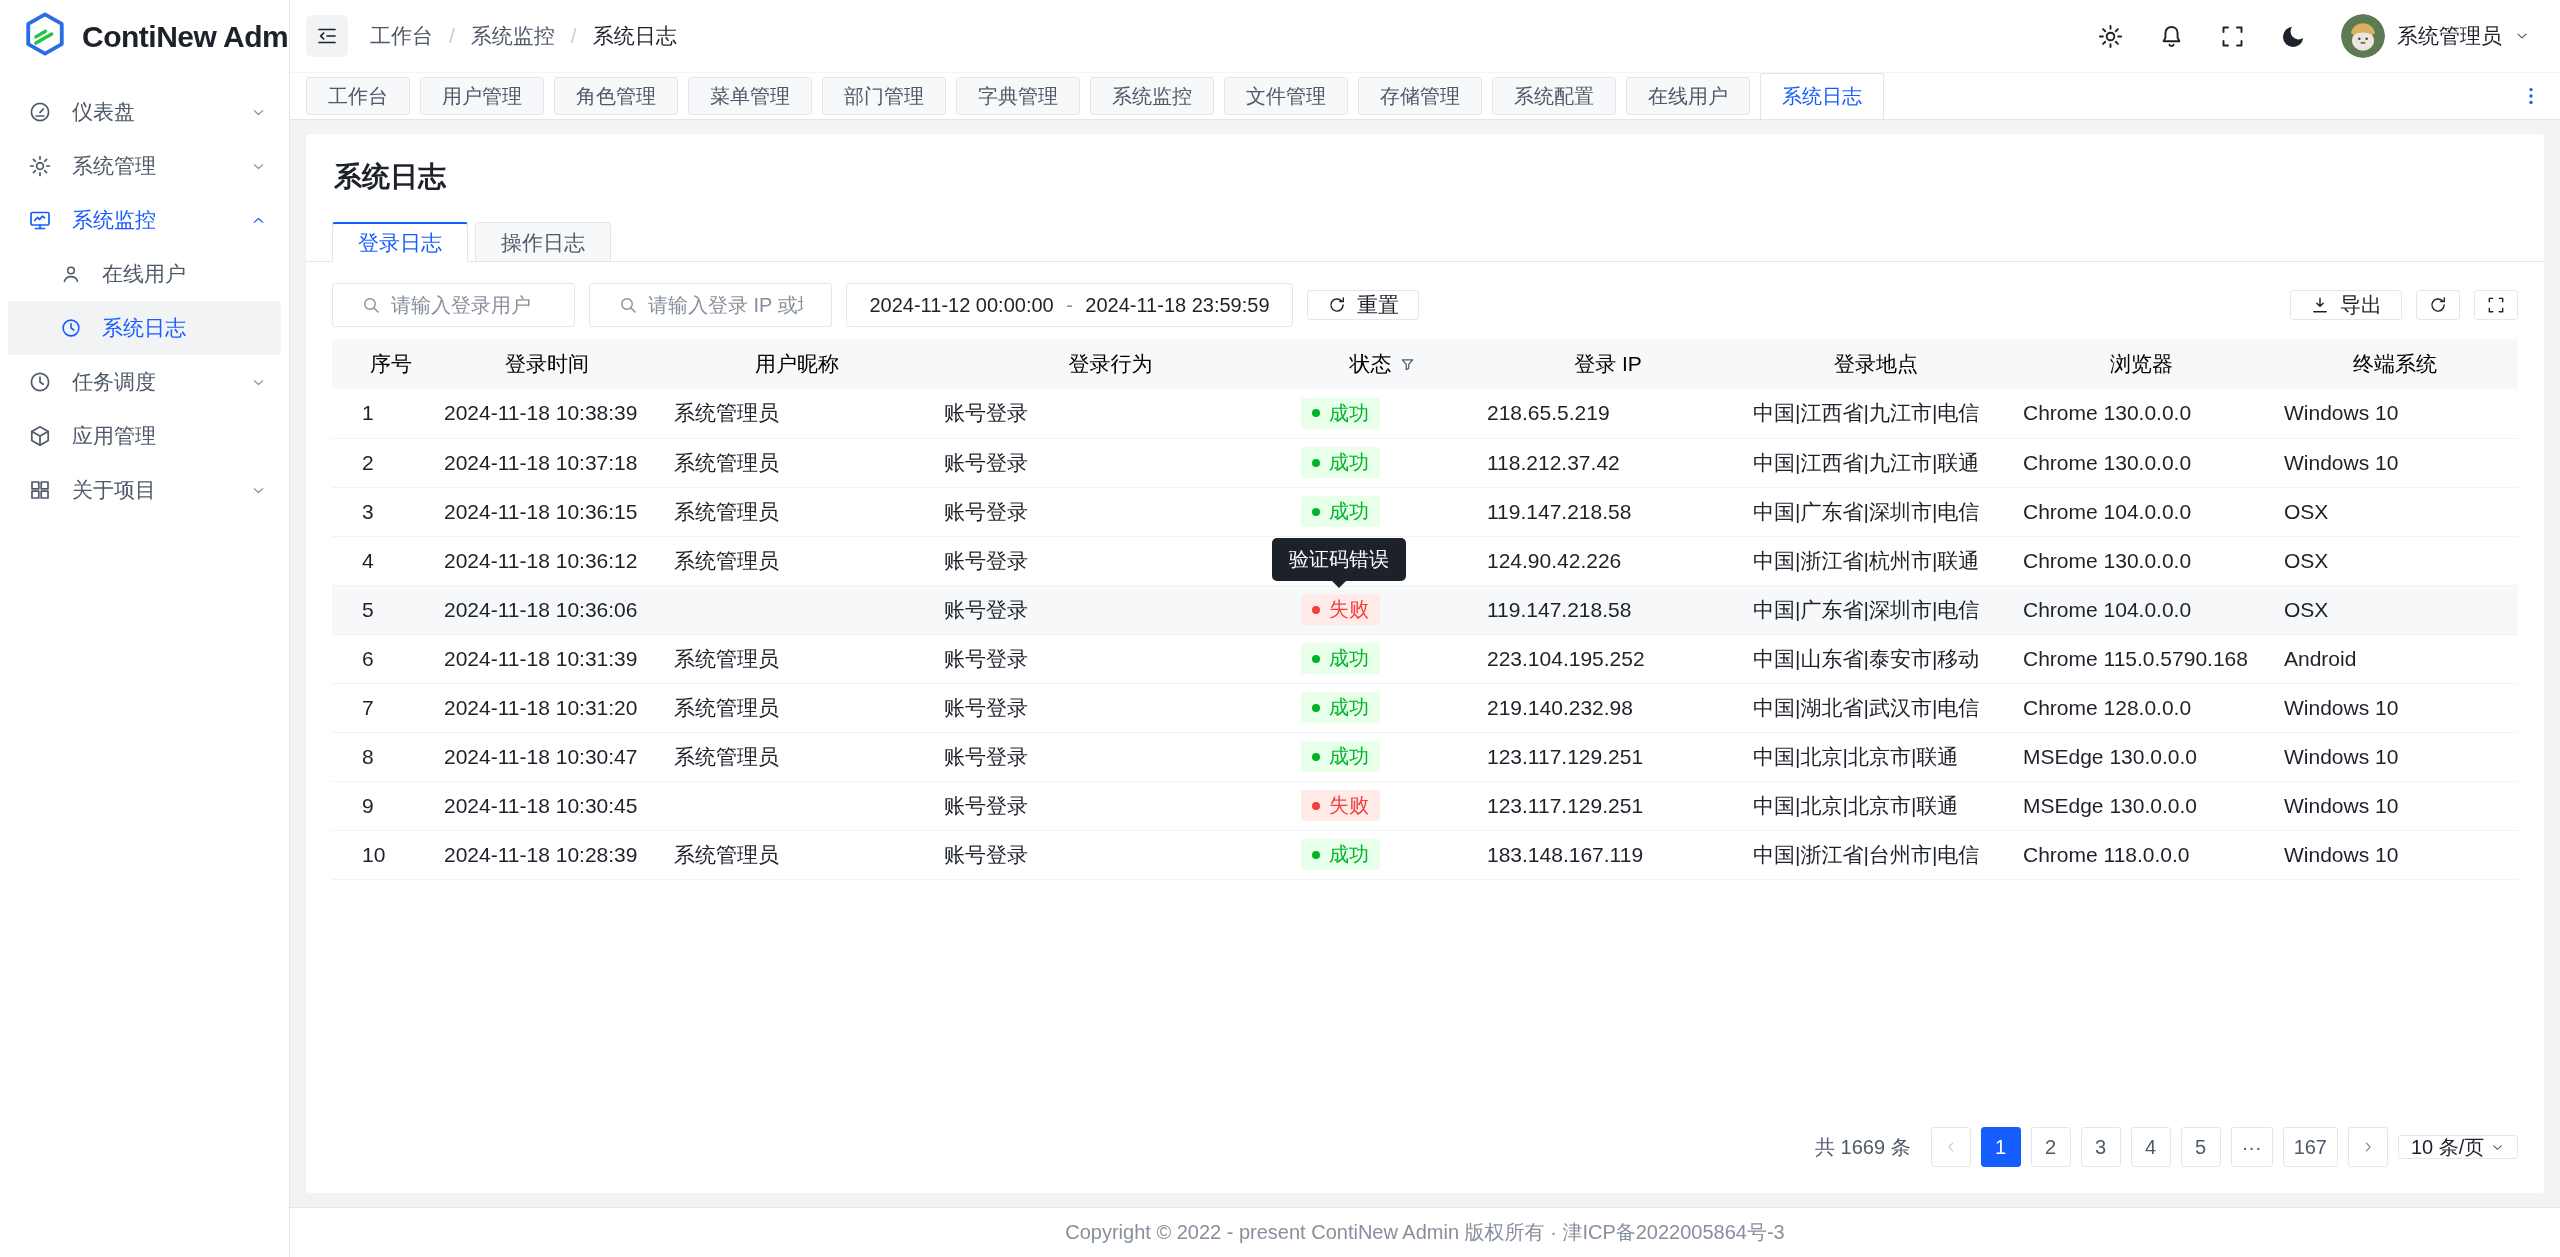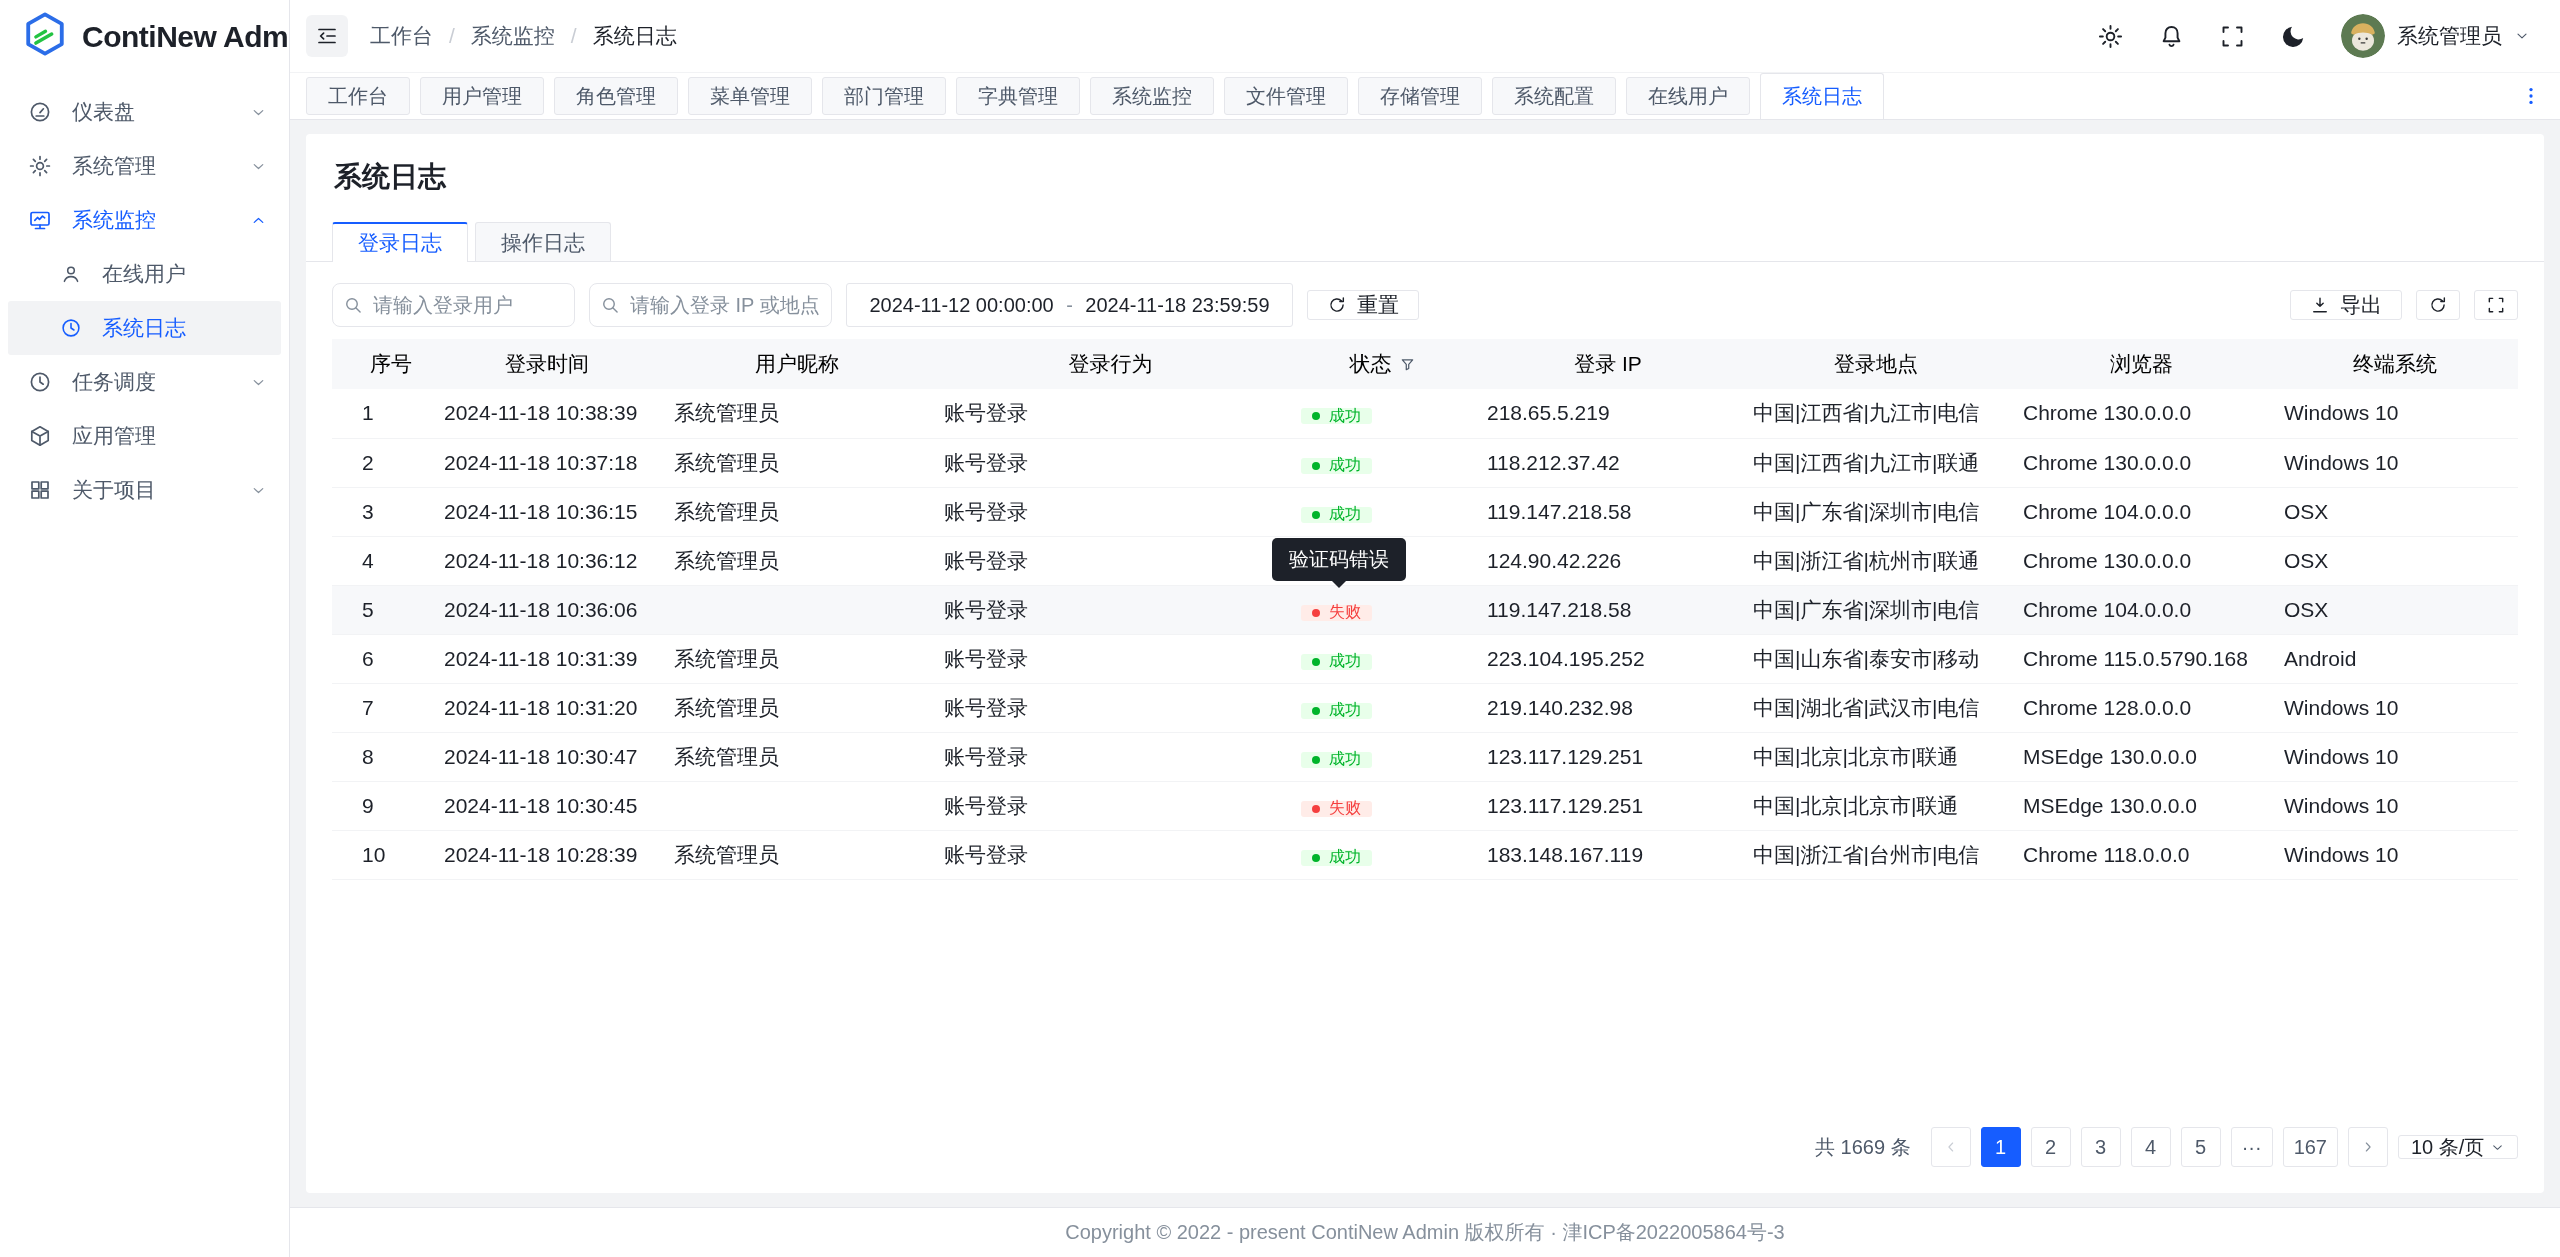--- a/index.html
+++ b/index.html
@@ -70,21 +70,21 @@
   .log-tabs { display: flex; position: relative; padding-left: 0; }
   .log-tabs::after { content: ""; position: absolute; left: -26px; right: -26px; bottom: 0; height: 1px; background: #e5e6eb; }
   .log-tab { height: 40px; padding: 0 25px; display: flex; align-items: center; font-size: 21px; color: #4e5969;
     background: #f7f8fa; border: 1px solid #e5e6eb; border-bottom: none; border-radius: 3px 3px 0 0;
     margin-right: 7px; cursor: pointer; position: relative; }
   .log-tab.active { background: #fff; color: #165dff; border-top: 2px solid #165dff; z-index: 1; }
 
   
   .filters { display: flex; align-items: center; gap: 14px; margin: 21px 0 12px; }
   .input { display: flex; align-items: center; gap: 10px; height: 44px; border: 1px solid #e5e6eb;
-    border-radius: 8px; padding: 0 10px; background: #fff; }
+    border-radius: 3px; padding: 0 28px; background: #fff; }
   .input .f-ico { width: 20px; height: 20px; color: #86909c; display: flex; flex: 0 0 auto; }
   .input .f-ico svg { width: 100%; height: 100%; }
   .input input { border: none; outline: none; background: transparent; font-size: 20px; width: 100%;
     font-family: inherit; color: #1d2129; }
   .input input::placeholder { color: #86909c; }
   .w1 { width: 243px; } .w2 { width: 243px; }
   .daterange { width: 447px; height: 44px; border: 1px solid #e5e6eb; border-radius: 3px;
     display: flex; align-items: center; padding: 4px 14px; font-size: 20px; cursor: pointer; background: #fff; }
   .dr-text { flex: 1; text-align: center; white-space: nowrap; }
   .dr-sep { color: #86909c; padding: 0 4px; }
@@ -102,22 +102,22 @@
   col.c0 { width: 100px; } col.c1 { width: 230px; } col.c2 { width: 270px; } col.c3 { width: 357px; }
   col.c4 { width: 186px; } col.c5 { width: 266px; } col.c6 { width: 270px; } col.c7 { width: 261px; }
   thead th { background: #f7f8fa; height: 50px; font-weight: 400; text-align: center; color: #000000; }
   th, td { padding: 0 12px; white-space: nowrap; overflow: hidden; }
   th:first-child, td:first-child { padding-left: 30px; }
   tbody td { height: 49px; border-bottom: 1px solid #f2f3f5; }
   tbody tr.hovered { background: #f7f8fa; }
   .th-inner { display: inline-flex; align-items: center; gap: 8px; }
   .filter-ico { width: 15px; height: 15px; color: #4e5969; display: inline-flex; cursor: pointer; }
   .filter-ico svg { width: 100%; height: 100%; }
-  .badge { display: inline-flex; align-items: center; gap: 9px; height: 16px; padding: 0 11px;
-    border-radius: 3px; font-size: 16px; }
+  .badge { display: inline-flex; align-items: center; gap: 9px; height: 31px; padding: 0 11px;
+    border-radius: 3px; font-size: 20px; }
   .badge .dot { width: 8px; height: 8px; border-radius: 50%; background: currentColor; }
   .badge.success { background: #e8ffea; color: #00b42a; }
   .badge.error { background: #ffece8; color: #f53f3f; }
 
   .tooltip { position: absolute; left: 941px; top: 199px; transform: translateX(-50%); margin-left: 66px;
     background: #1d2129; color: #fff; font-size: 20px; padding: 8px 17px; border-radius: 5px;
     white-space: nowrap; z-index: 5; }
   .tooltip::after { content: ""; position: absolute; top: 100%; left: 50%; transform: translateX(-50%);
     border: 7px solid transparent; border-top-color: #1d2129; }
 

